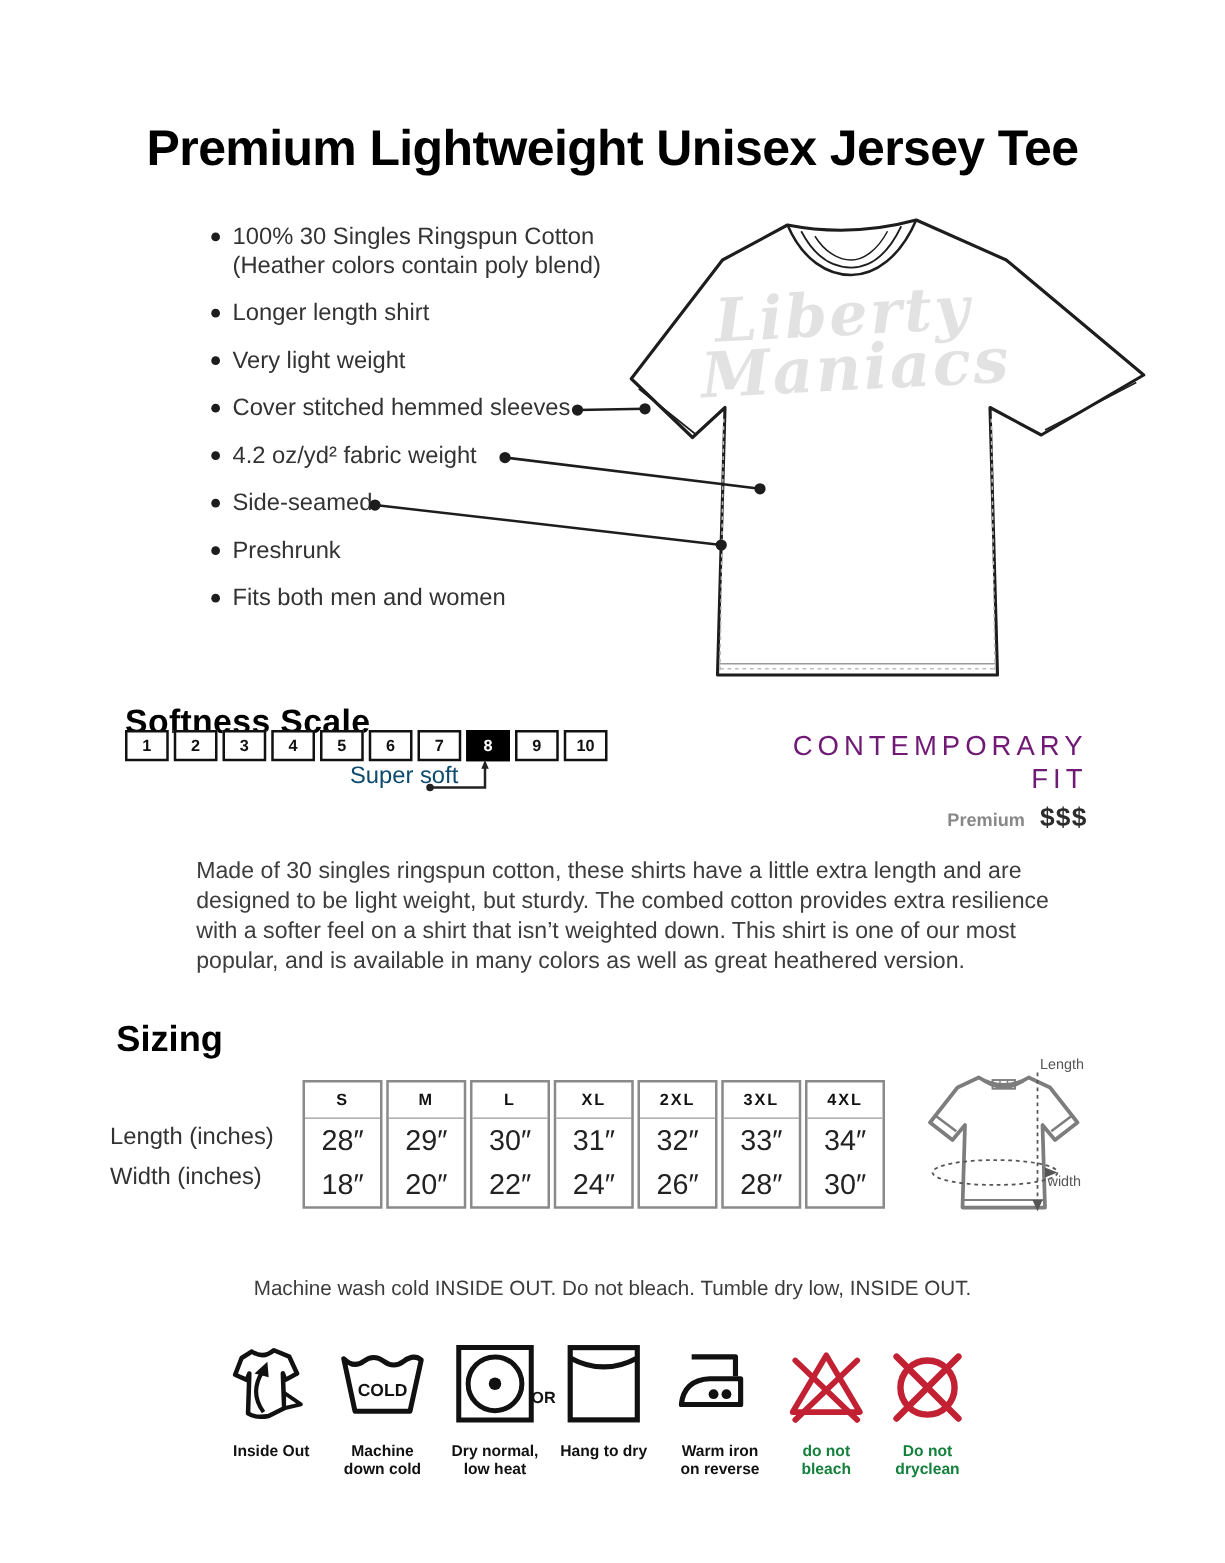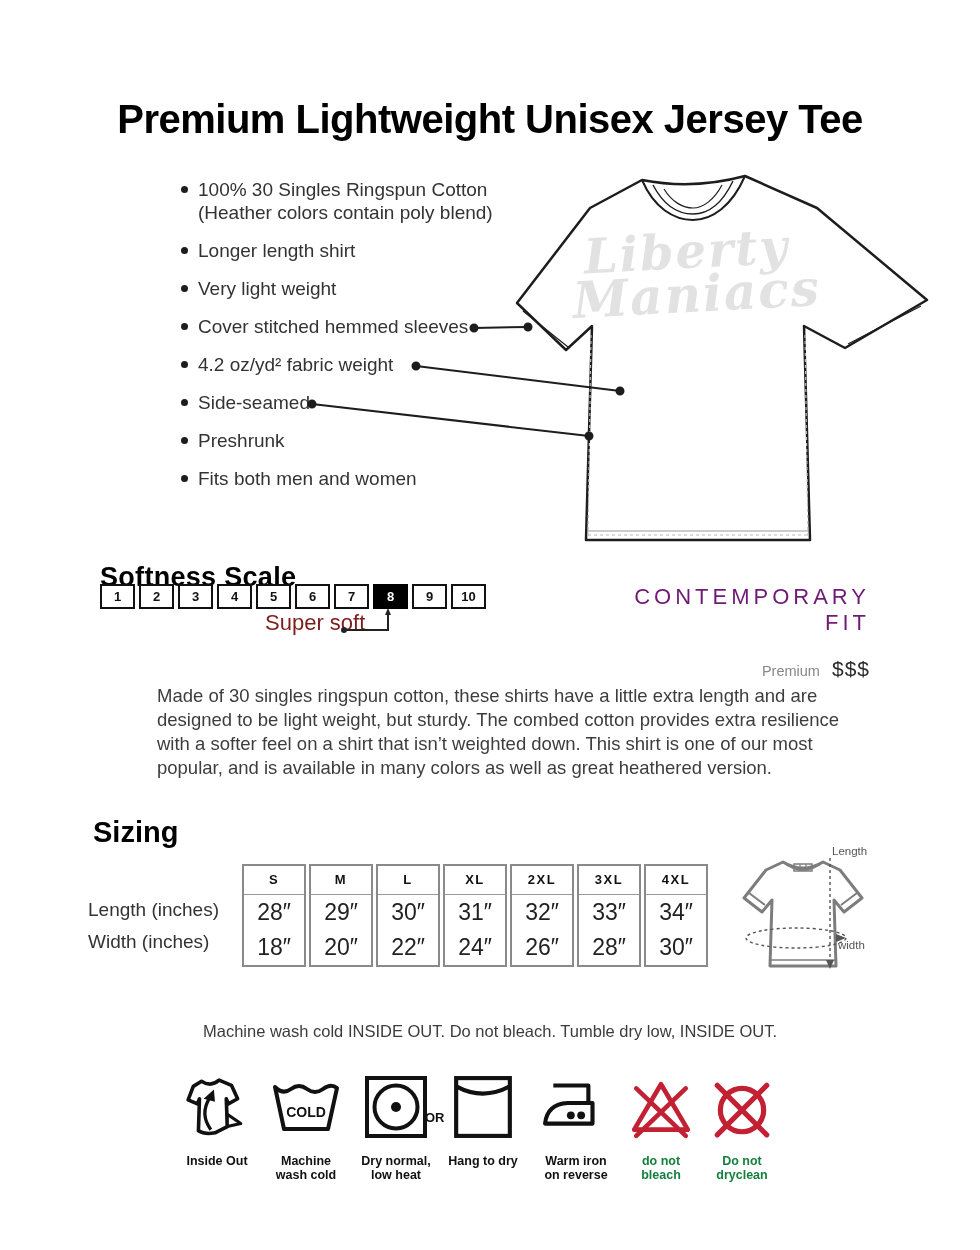--- a/index.html
+++ b/index.html
@@ -4,39 +4,39 @@
 <style>
   html,body{margin:0;padding:0;background:#fff;}
   .page{
     position:relative;width:980px;height:1250px;background:#fff;overflow:hidden;
     font-family:"Liberation Sans","DejaVu Sans",sans-serif;color:#1d1d1d;border-radius:18px;
   }
   .abs{position:absolute;}
   
   .title{top:70px;left:0;width:980px;text-align:center;font-size:40px;font-weight:800;letter-spacing:-0.5px;color:#000;}
   
-  .features{top:150px;left:12px;width:778px;height:400px;}
+  .features{top:150px;left:0;width:778px;height:400px;}
   .feature-list{position:absolute;left:186px;top:28px;width:330px;margin:0;padding:0;list-style:none;}
   .feature-list li{position:relative;font-size:19px;line-height:23px;color:#333;margin:0 0 15px 0;font-weight:400;}
   .feature-list li::before{content:"";position:absolute;left:-17px;top:8px;width:7px;height:7px;border-radius:50%;background:#1d1d1d;}
   .callouts{left:0;top:0;width:980px;height:400px;pointer-events:none;}
   .shirt-svg{left:490px;top:10px;}
   
   .softness{top:540px;left:100px;width:520px;height:110px;}
   .softness-heading{position:absolute;left:0;top:0;font-size:27px;font-weight:800;letter-spacing:.3px;color:#000;}
   .scale-row{position:absolute;left:0;top:44px;display:flex;gap:4px;}
   .scale-cell{width:31px;height:21px;border:2px solid #111;background:#fff;color:#111;
     font-size:13px;font-weight:700;text-align:center;line-height:21px;}
   .scale-cell.active{background:#000;border-color:#000;color:#fff;}
-  .supersoft-label{position:absolute;left:165px;top:70px;font-size:22px;color:#7f1d1d;}
+  .supersoft-label{position:absolute;left:180px;top:70px;font-size:19px;color:#0c4a6e;}
   .supersoft-arrow{position:absolute;left:236px;top:66px;}
   
   .fit{top:584px;left:600px;width:270px;text-align:right;}
   .fit-label{font-size:22px;letter-spacing:4px;word-spacing:10px;color:#701a75;}
-  .fit-line2{margin-top:21px;}
+  .fit-line2{margin-top:7px;font-weight:bold;}
   .fit-tier{font-size:14.5px;color:#888;margin-right:12px;}
   .fit-price{font-size:21px;color:#2c2c2c;letter-spacing:1px;}
   
   .description{top:665px;left:157px;width:712px;font-size:18.5px;line-height:24px;color:#3d3d3d;}
   
   .sizing-heading{top:792px;left:93px;font-size:29px;font-weight:800;color:#000;}
   .size-label-length{top:899px;left:88px;font-size:19px;color:#333;}
   .size-label-width{top:931px;left:88px;font-size:19px;color:#333;}
   .size-table{top:864px;left:242px;display:flex;gap:3px;}
   .size-col{width:64px;box-sizing:border-box;border:2px solid #8a8a8a;background:#fff;text-align:center;}
@@ -214,21 +214,21 @@
 
   <div class="abs care-item" style="left:266px;">
     <div class="care-icon-box">
       <svg width="70" height="62" viewBox="0 0 68 62">
         <path d="M3,12 Q11,20 19,14 Q27,8 35,14 Q43,20 51,14 Q59,8 65,13 L56,54 L12,54 Z" fill="none" stroke="#111" stroke-width="4" stroke-linejoin="round"></path>
         <text x="34" y="42" font-size="14" font-weight="bold" text-anchor="middle" fill="#111">COLD</text>
       </svg>
     </div>
     <div class="care-label">
       <div>Machine</div>
-      <div>wash cold</div>
+      <div>down cold</div>
     </div>
   </div>
 
   <div class="abs care-item" style="left:356px;">
     <div class="care-icon-box">
       <svg width="66" height="64" viewBox="0 0 64 64">
         <rect x="3" y="3" width="58" height="58" fill="none" stroke="#111" stroke-width="4"></rect>
         <circle cx="32" cy="32" r="21.5" fill="none" stroke="#111" stroke-width="4"></circle>
         <circle cx="32" cy="32" r="5" fill="#111"></circle>
       </svg>

